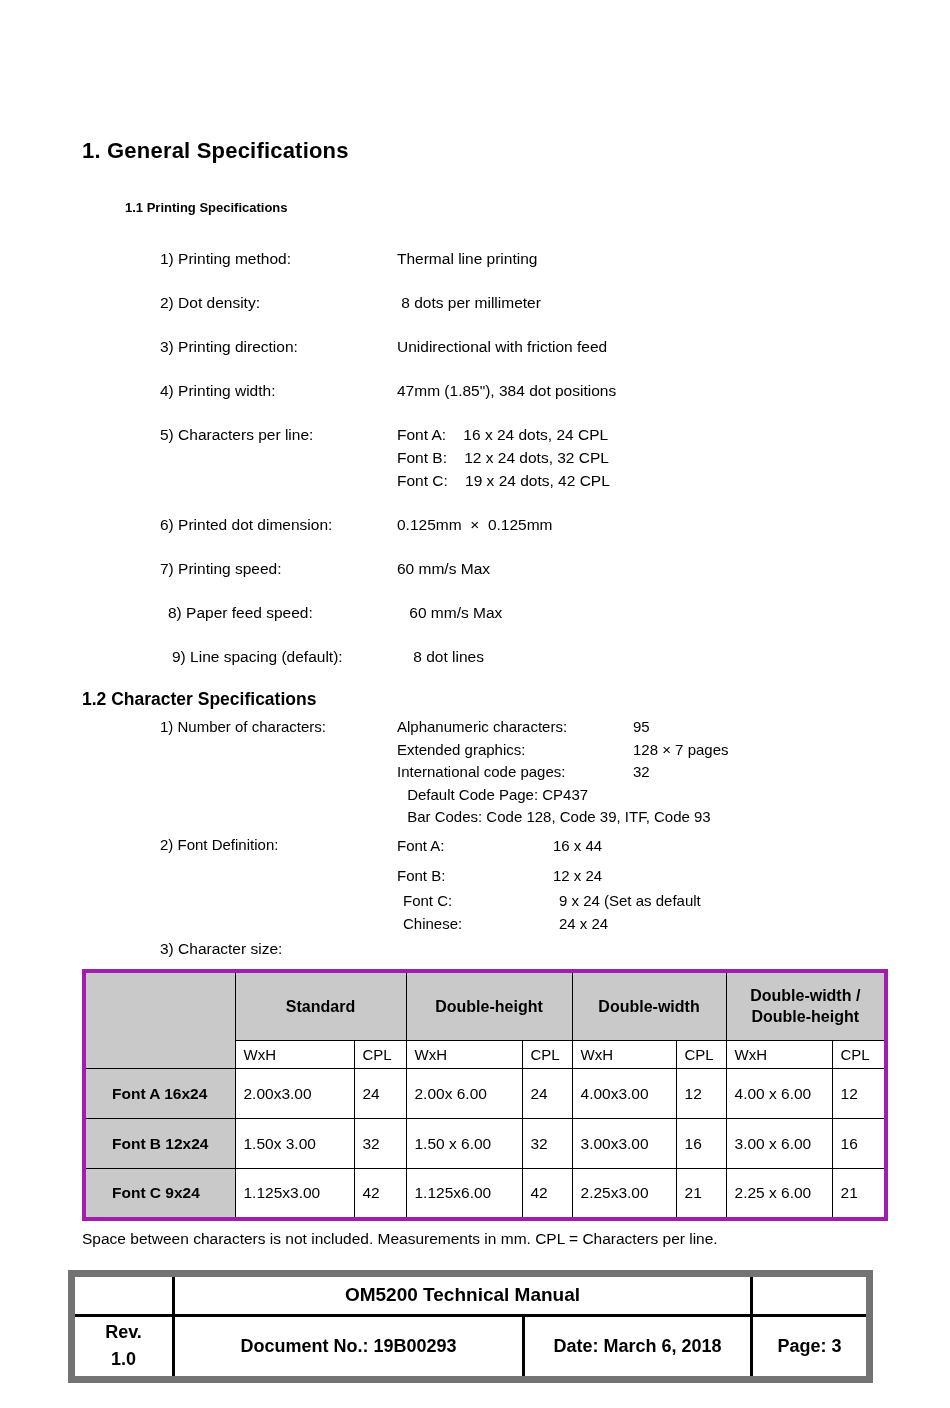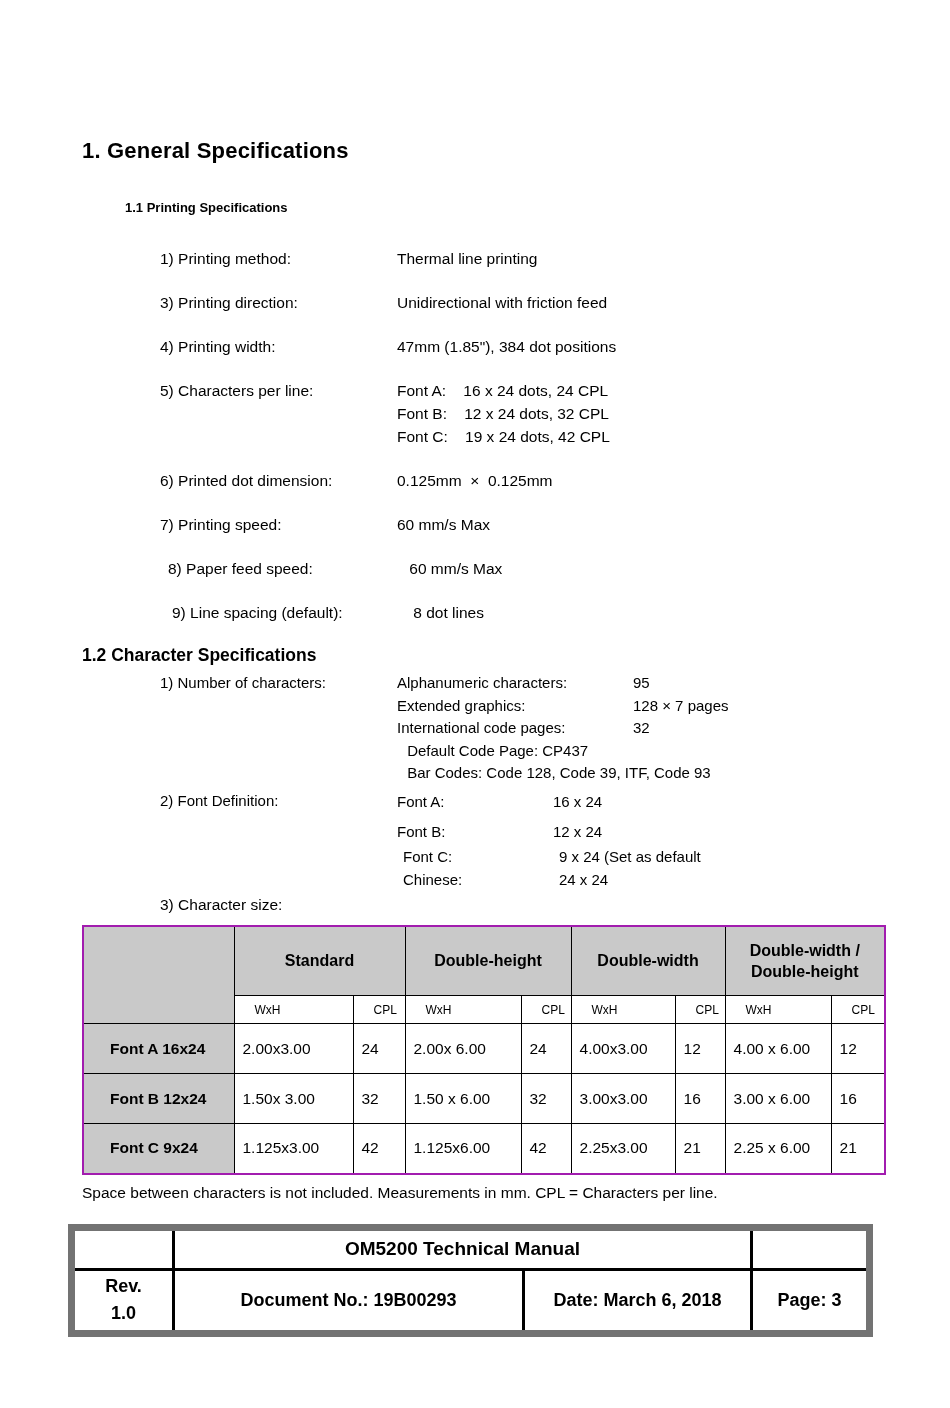--- a/index.html
+++ b/index.html
@@ -32,26 +32,26 @@
   .fd-block { margin-top: 5px; }
   .fd-row { display: flex; line-height: 23px; }
   .fd-row.indent { padding-left: 6px; }
   .fd-name { min-width: 156px; white-space: pre; }
   .mb7 { margin-bottom: 7px; }
   .mb2 { margin-bottom: 2px; }
   .cs-size-label { margin: 2px 0 6px 78px; font-size: 15.5px; line-height: 23px; }
 
   table.size-table {
     border-collapse: collapse; table-layout: fixed; width: 802px;
-    border: 2px solid #a21caf; font-size: 15.5px; margin-top: 9px;
+    border: 4px solid #a21caf; font-size: 15.5px; margin-top: 9px;
   }
   .size-table td { border: 1px solid #000; vertical-align: middle; overflow: hidden; }
   .gray { background: #c9c9c9; }
   .ghead { height: 70px; text-align: center; font-weight: bold; font-size: 16px; padding: 0 10px; line-height: 21px; }
-  .sub-row td { height: 28px; padding-left: 20px; font-size: 12px; }
+  .sub-row td { height: 28px; padding-left: 8px; font-size: 15px; }
   .data-row td { height: 50px; }
   .fontcell { font-weight: bold; padding-left: 26px; font-size: 15.5px; }
   .val { padding-left: 8px; }
   .dwwrap { display: flex; flex-direction: row; line-height: 22px; padding-right: 6px; }
   .dwtop { display: flex; justify-content: space-between; }
 
   .footnote { margin-top: 9px; font-size: 15.5px; }
 
   table.footer-table {
     border-collapse: collapse; table-layout: fixed; width: 798px;
@@ -70,20 +70,24 @@
   <div class="h1">1. General Specifications</div>
 
   <div class="h2">1.1 Printing Specifications</div>
 
   <div class="spec-list">
     <div class="spec-row">
       <span class="spec-label">1) Printing method:</span>
       <span class="spec-value">Thermal line printing</span>
     </div>
     <div class="spec-row">
+      <span class="spec-label">2) Dot density:</span>
+      <span class="spec-value"> 8 dots per millimeter</span>
+    </div>
+    <div class="spec-row">
       <span class="spec-label">3) Printing direction:</span>
       <span class="spec-value">Unidirectional with friction feed</span>
     </div>
     <div class="spec-row">
       <span class="spec-label">4) Printing width:</span>
       <span class="spec-value">47mm (1.85"), 384 dot positions</span>
     </div>
     <div class="spec-row">
       <span class="spec-label">5) Characters per line:</span>
       <span class="spec-value spec-multi">
@@ -137,21 +141,21 @@
           <span class="nc-value"></span>
         </span>
       </span>
     </div>
 
     <div class="cs-row fd-block">
       <span class="cs-label">2) Font Definition:</span>
       <span class="sub-col">
         <span class="fd-row mb7">
           <span class="fd-name">Font A:</span>
-          <span class="fd-value">16 x 24</span>
+          <span class="fd-value">16 x 44</span>
         </span>
         <span class="fd-row mb2">
           <span class="fd-name">Font B:</span>
           <span class="fd-value">12 x 24</span>
         </span>
         <span class="fd-row indent">
           <span class="fd-name">Font C:</span>
           <span class="fd-value"> 9 x 24 (Set as default</span>
         </span>
         <span class="fd-row indent">

